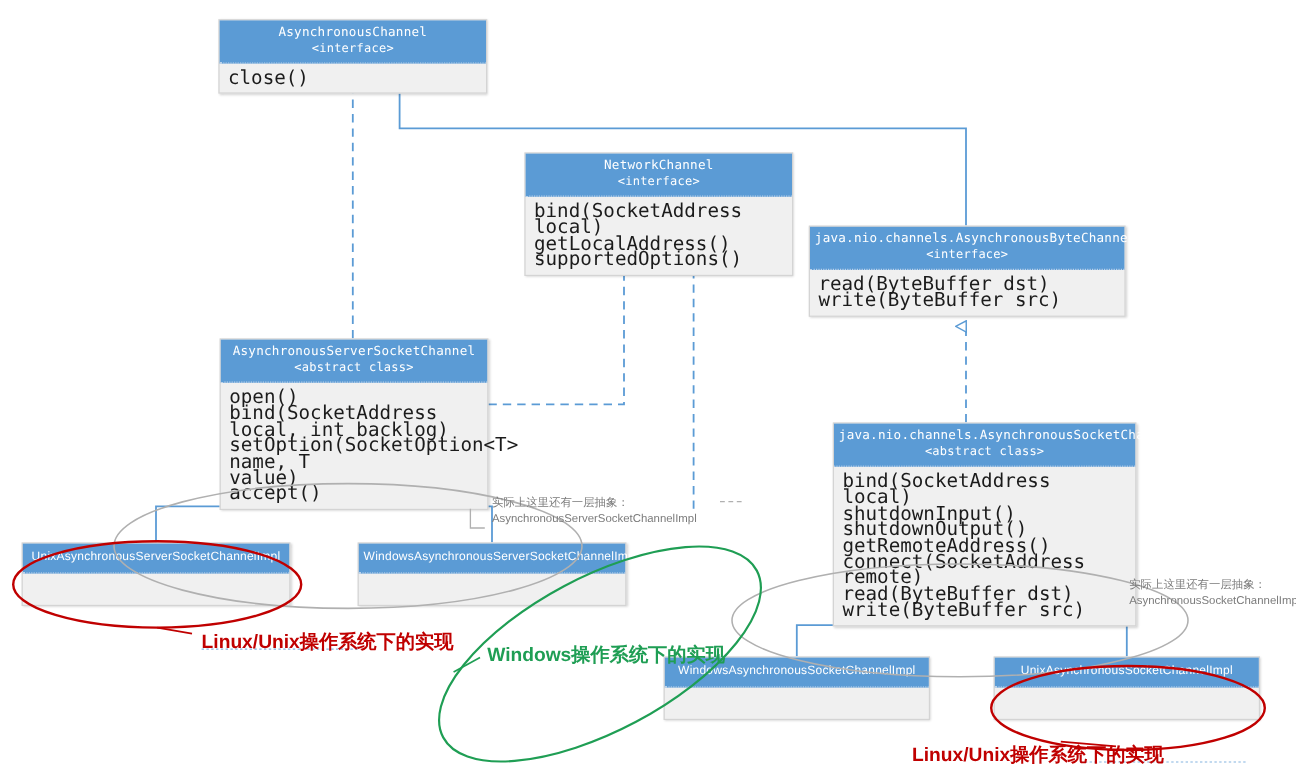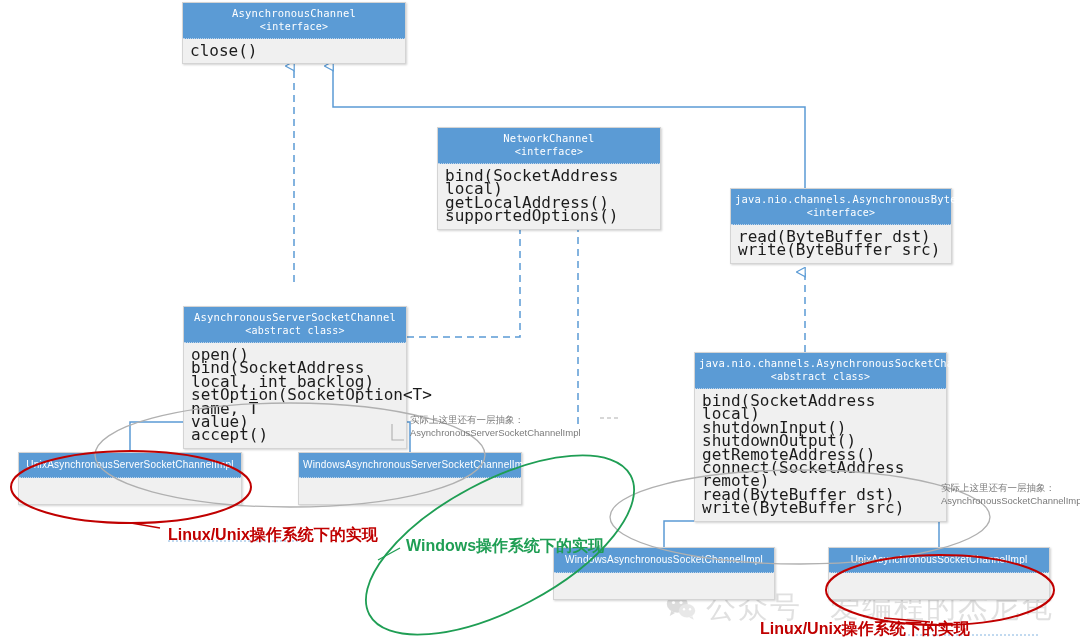--- a/index.html
+++ b/index.html
@@ -44,24 +44,24 @@
   .uml .body.empty{min-height:26px;}
   
   .impl .hdr{
     font-family:"Liberation Sans", sans-serif;
     font-size:10px;
     padding-top:6px;padding-bottom:6px;
     line-height:12px;
   }
 
   
-  #box-asynchronous-channel{left:182px;top:2px;width:224px;}
+  #box-asynchronous-channel{left:182px;top:16px;width:224px;}
   #box-network-channel{left:437px;top:127px;width:224px;}
-  #box-async-byte-channel{left:730px;top:188px;width:222px;}
-  #box-async-server-socket-channel{left:183px;top:282px;width:224px;margin-top:24px;}
+  #box-async-byte-channel{left:674px;top:188px;width:264px;}
+  #box-async-server-socket-channel{left:183px;top:282px;width:224px;}
   #box-async-socket-channel{left:694px;top:352px;width:253px;}
   #box-unix-ssc-impl{left:18px;top:452px;width:224px;}
   #box-windows-ssc-impl{left:298px;top:452px;width:224px;}
   #box-windows-sc-impl{left:553px;top:547px;width:222px;}
   #box-unix-sc-impl{left:828px;top:547px;width:222px;}
 
   
   #wires{position:absolute;left:0;top:0;width:1080px;height:640px;z-index:4;}
   #marks{position:absolute;left:0;top:0;width:1080px;height:640px;z-index:9;pointer-events:none;}
 
@@ -224,34 +224,20 @@
     <div class="body empty"></div>
   </div>
 
   <div class="uml impl" id="box-unix-sc-impl">
     <div class="hdr">
       <span>UnixAsynchronousSocketChannelImpl</span>
     </div>
     <div class="body empty"></div>
   </div>
 
-  <div id="watermark">
-    <svg class="wm-icon" viewBox="0 0 40 34">
-      <ellipse cx="15" cy="13" rx="14" ry="11.5" fill="#8e8e8e"></ellipse>
-      <path d="M7 22 L5 29 L12 25 Z" fill="#8e8e8e"></path>
-      <circle cx="10" cy="11" r="2.1" fill="#ffffff"></circle>
-      <circle cx="20" cy="11" r="2.1" fill="#ffffff"></circle>
-      <ellipse cx="28" cy="22" rx="11" ry="9" fill="#b5b5b5"></ellipse>
-      <path d="M35 29 L37 34 L31 31 Z" fill="#b5b5b5"></path>
-      <circle cx="24" cy="20" r="1.6" fill="#ffffff"></circle>
-      <circle cx="32" cy="20" r="1.6" fill="#ffffff"></circle>
-    </svg>
-    <span class="wm-text">公众号</span>
-    <span class="wm-text2">爱编程的杰尼龟</span>
-  </div>
 
   <svg id="marks" viewBox="0 0 1080 640" xmlns="http://www.w3.org/2000/svg">
 
     <ellipse cx="290" cy="455" rx="195" ry="52" fill="none" stroke="#b0b0b0" stroke-width="1.3"></ellipse>
 
     <ellipse cx="800" cy="517" rx="190" ry="47" fill="none" stroke="#b0b0b0" stroke-width="1.3"></ellipse>
 
     <ellipse cx="131" cy="487" rx="120" ry="36" fill="none" stroke="#c00000" stroke-width="2"></ellipse>
     <path d="M131,523 L160,528" fill="none" stroke="#c00000" stroke-width="1.4"></path>
     <path d="M168,541 L300,541" fill="none" stroke="#5b9bd5" stroke-width="1" stroke-dasharray="2,2" opacity=".75"></path>

